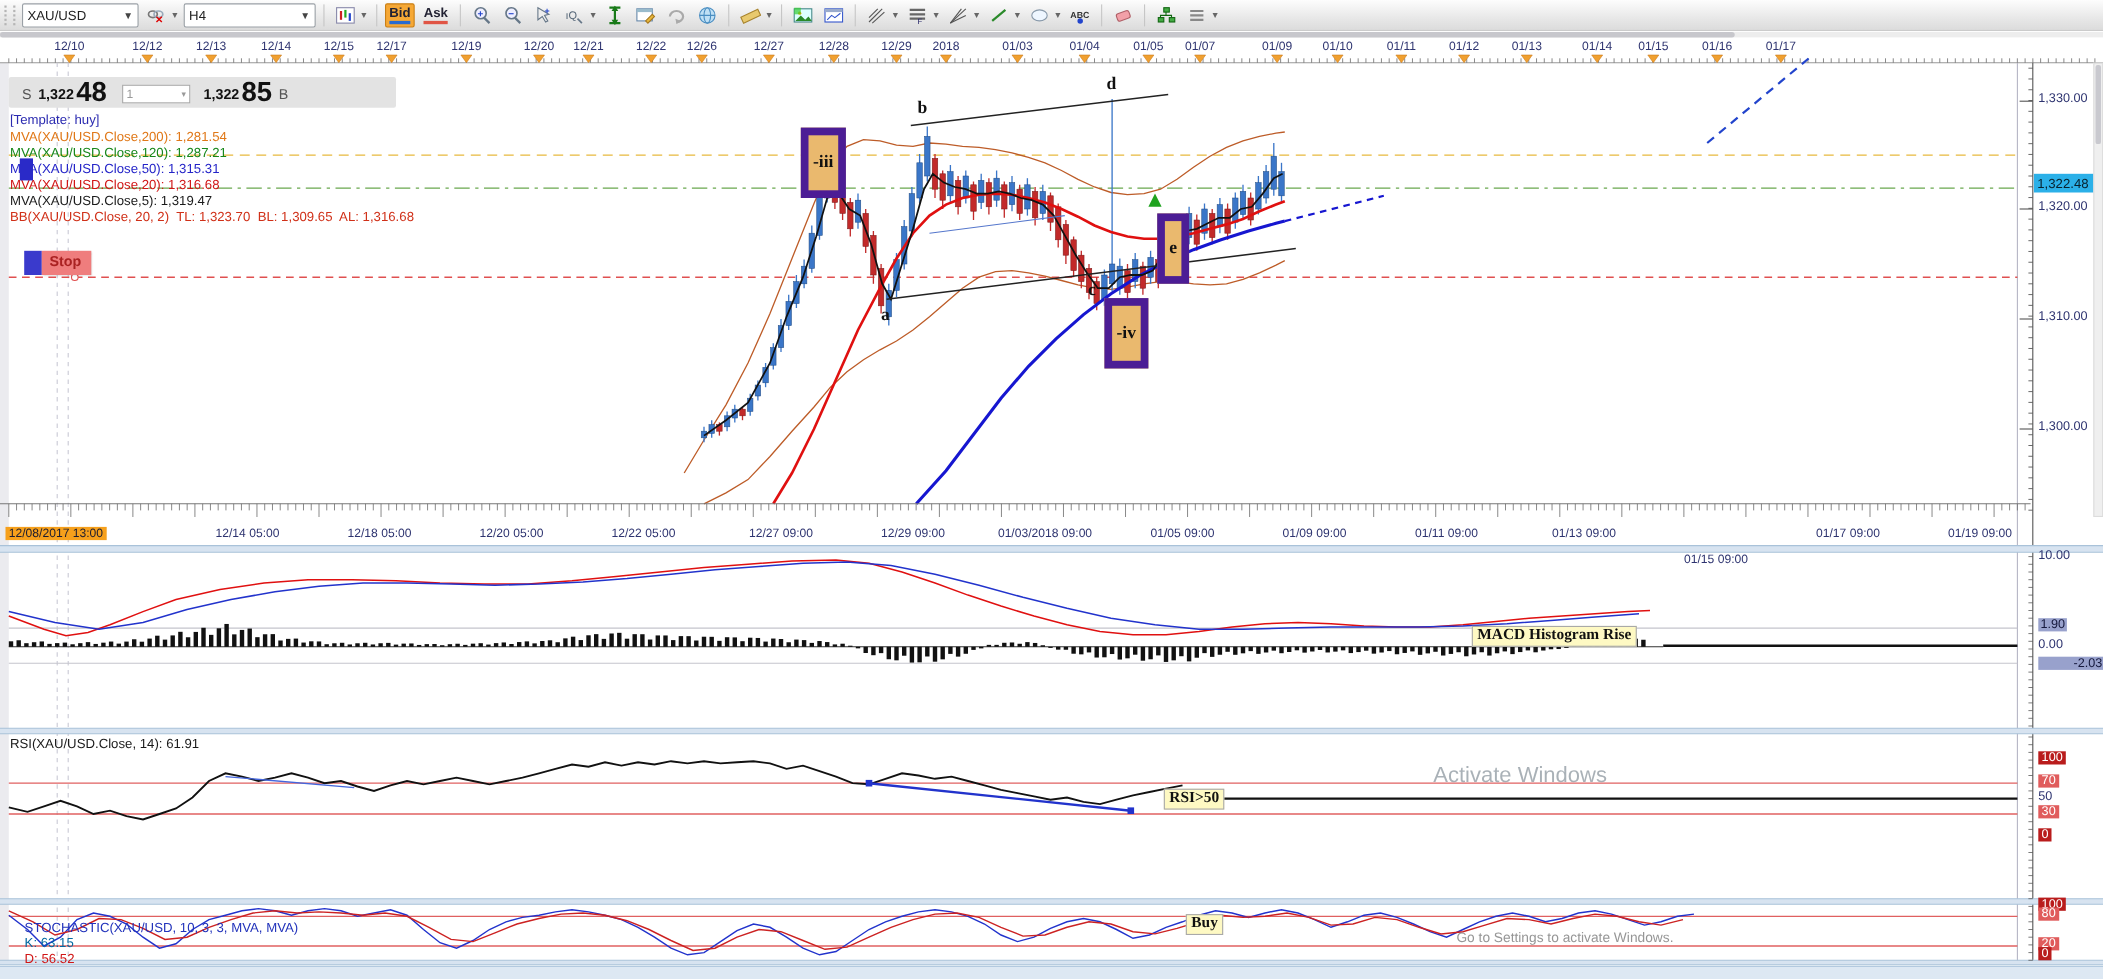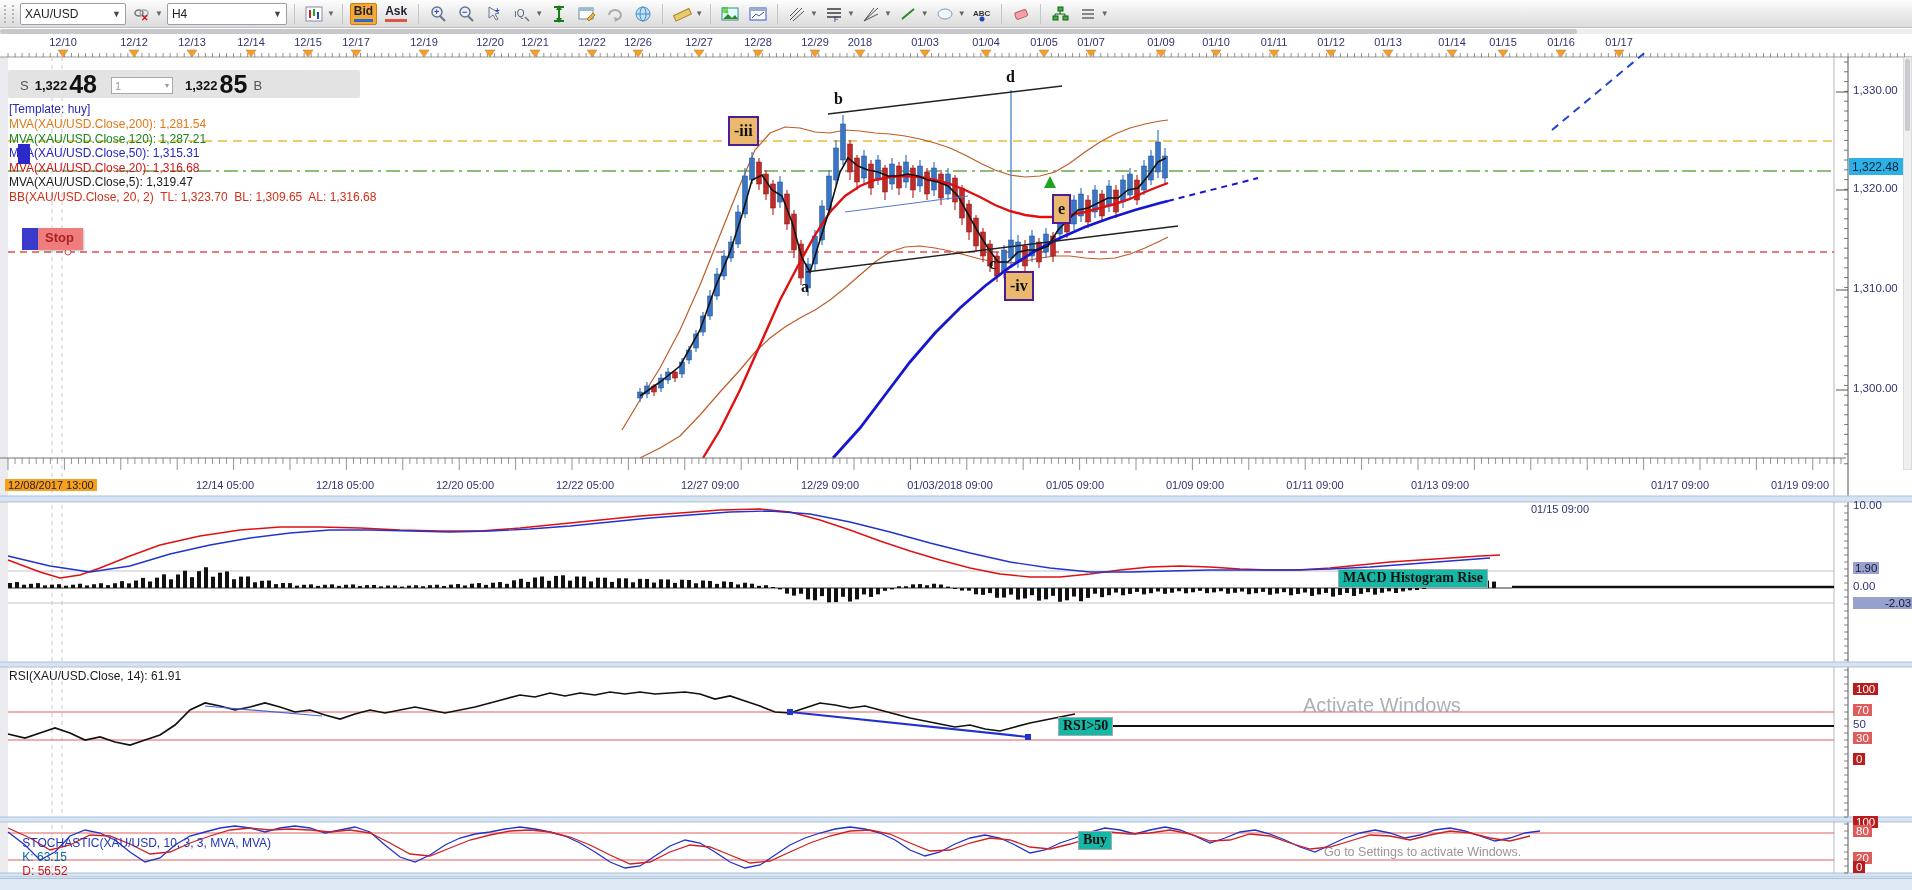--- a/index.html
+++ b/index.html
@@ -31,23 +31,23 @@
   #quote .bg{font-size:25px;font-weight:bold;color:#111;line-height:24px;}
   #quote .sb{font-size:13px;color:#555;line-height:20px;margin:0 4px;}
   #qty{width:62px;height:17px;background:#fff;border:1px solid #a8a8a8;margin:0 10px 2px 12px;display:flex;align-items:center;justify-content:space-between;font-size:11px;color:#9a9a9a;padding:0 3px;box-sizing:border-box;}
   
   .tpl{position:absolute;left:9px;font-size:12px;white-space:pre;line-height:14px;}
   
   #stopwrap{position:absolute;left:22px;top:228px;display:flex;height:22px;}
   #stopwrap .sq{width:16px;height:22px;background:#3a3acc;}
   #stopwrap .lbl{background:#ef7d7d;color:#a22;font-weight:bold;font-size:13px;padding:2px 9px 0 7px;box-shadow:1px 1px 2px rgba(0,0,0,.25);}
   
-  .anno{position:absolute;background:#14b8a6;border:1px solid #a9a9a9;font-family:"Liberation Serif",serif;font-weight:bold;font-size:14px;color:#111;padding:0px 4px 1px 4px;white-space:nowrap;}
+  .anno{position:absolute;background:#fef9c3;border:1px solid #a9a9a9;font-family:"Liberation Serif",serif;font-weight:bold;font-size:14px;color:#111;padding:0px 4px 1px 4px;white-space:nowrap;}
   .wave{position:absolute;font-family:"Liberation Serif",serif;font-weight:bold;font-size:16px;color:#111;}
-  .wave.tan{background:#eab96e;padding:4px 4px;border:2px solid #4c1d95;}
+  .wave.tan{background:#eab96e;padding:16px 4px;border:7px solid #4c1d95;}
   
   .phead{position:absolute;font-size:12px;white-space:pre;}
   
   .wm1{position:absolute;left:1303px;top:694px;font-size:20px;color:#8d979f;opacity:.75;}
   .wm2{position:absolute;left:1324px;top:845px;font-size:12.5px;color:#737373;opacity:.75;}
   #hscroll{position:absolute;left:0;top:29px;width:1912px;height:5px;background:#ededed;}
   #hscroll .thumb{position:absolute;left:0;top:0;width:1577px;height:5px;background:#c7c7cc;border-radius:3px;}
   #vscroll{position:absolute;left:1903px;top:57px;width:9px;height:413px;background:#efefef;border:1px solid #dcdcdc;box-sizing:border-box;}
   #vscroll .thumb{position:absolute;left:1px;top:1px;width:5px;height:72px;background:#c9c9cf;border-radius:2px;}
   #botstrip{position:absolute;left:0;top:878px;width:1912px;height:12px;background:#dde8f3;border-top:1px solid #aec6dd;}

